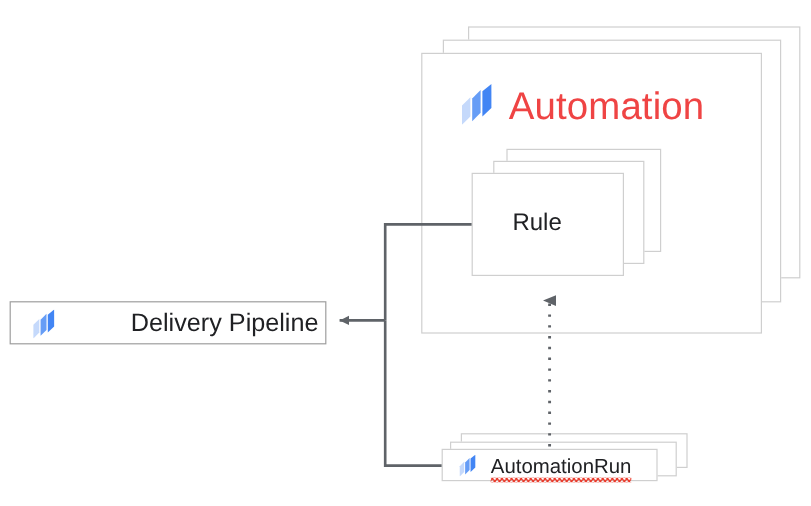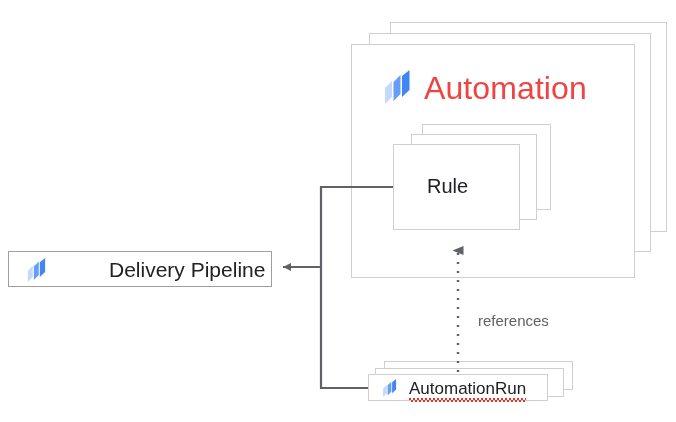--- a/index.html
+++ b/index.html
@@ -146,15 +146,14 @@
 
     <path d="M393,187 L321,187 L321,267" fill="none" stroke="#5f6368" stroke-width="2.2" stroke-linejoin="miter"></path>
 
     <path d="M368,388 L321,388 L321,267" fill="none" stroke="#5f6368" stroke-width="2.2" stroke-linejoin="miter"></path>
 
     <path d="M321,267 L283,267" fill="none" stroke="#5f6368" stroke-width="2.2" marker-end="url(#arrowSolid)"></path>
 
     <path d="M458,372 L458,247" fill="none" stroke="#5f6368" stroke-width="2.4" stroke-linecap="butt" stroke-dasharray="2 7" marker-end="url(#arrowDot)"></path>
   </svg>
 
-  <span class="label edge-label" style="left:478px; top:312px;">references</span>
 
 </div>
 
 </body></html>

